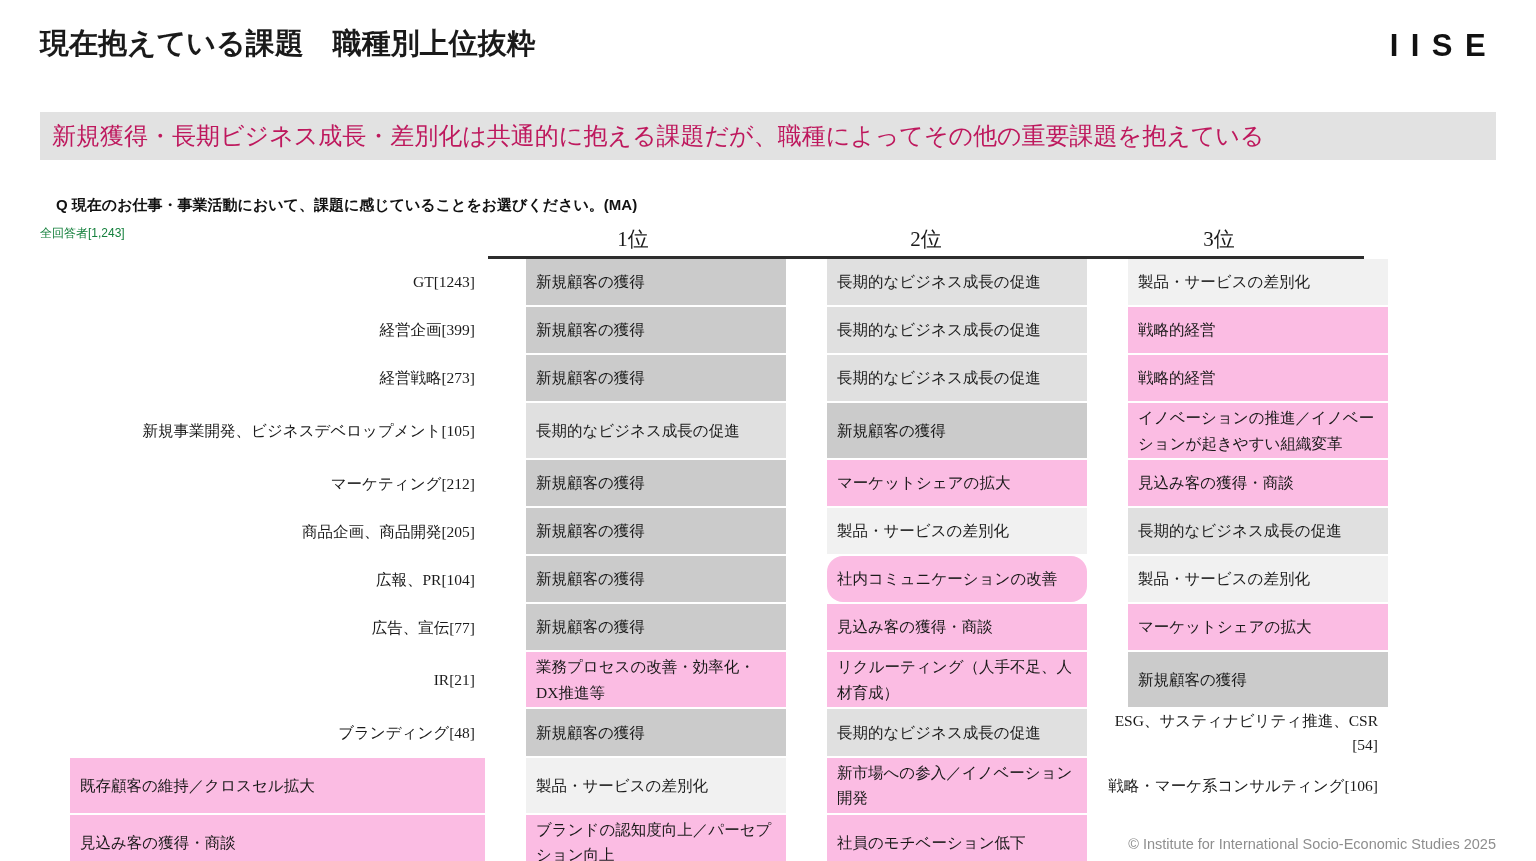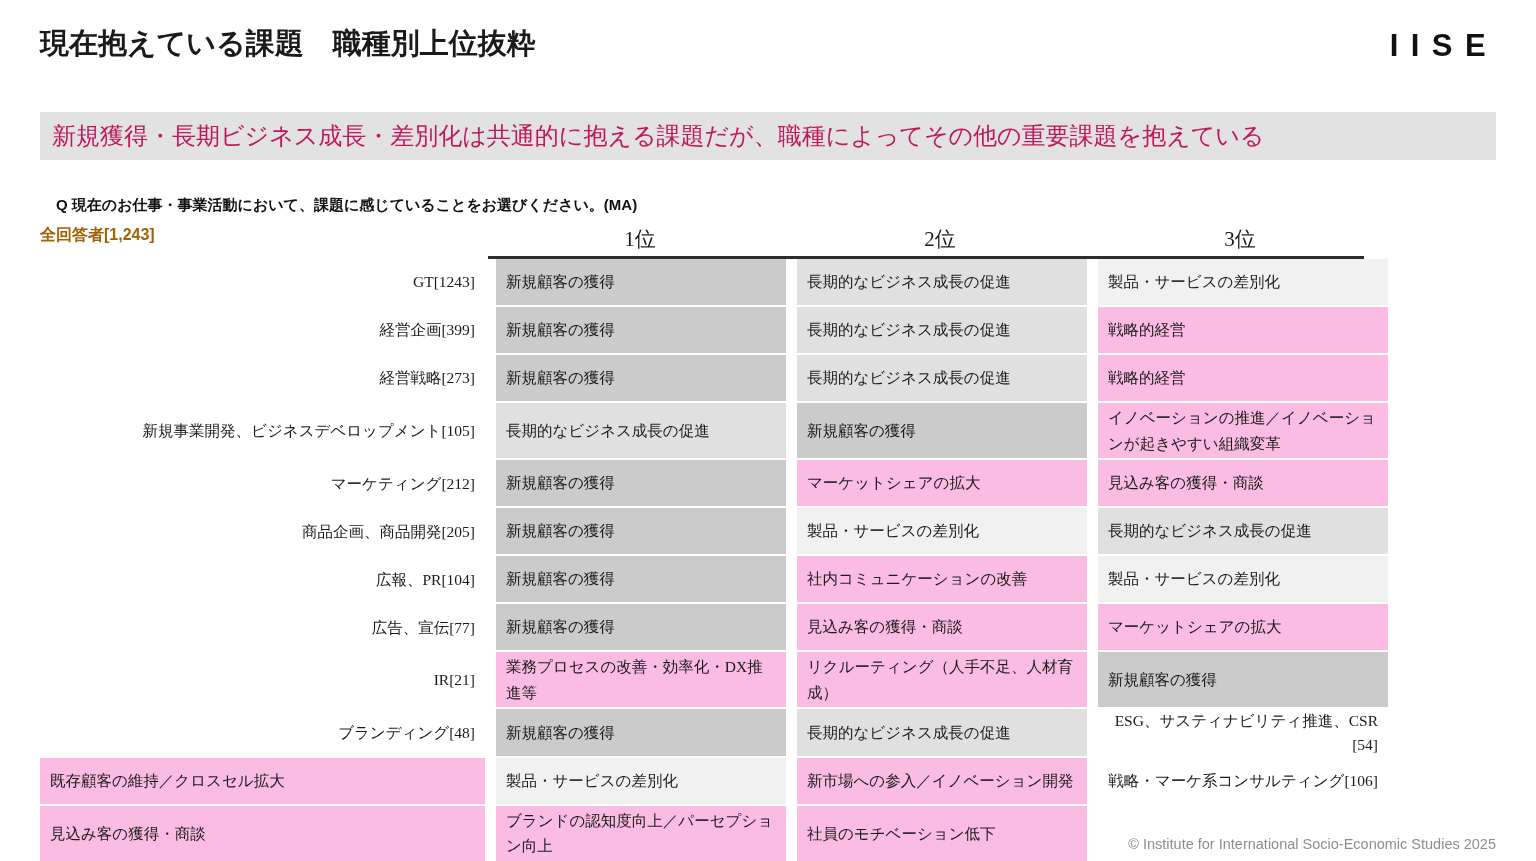--- a/index.html
+++ b/index.html
@@ -17,42 +17,42 @@
   }
   .banner{
     position:absolute;left:40px;top:112px;width:1456px;height:48px;
     background:#e2e2e2;display:flex;align-items:center;padding-left:12px;
     box-sizing:border-box;font-size:24px;font-weight:500;color:#be185d;
   }
   .question{
     position:absolute;left:56px;top:196px;font-size:15px;font-weight:700;color:#111;
   }
   .base-label{
-    position:absolute;left:40px;top:225px;font-size:16px;font-weight:700;color:#a16207;
+    position:absolute;left:40px;top:225px;font-size:12px;font-weight:400;color:#15803d;
   }
   .table{position:absolute;left:40px;top:220px;width:1324px;}
   .thead{
-    display:grid;grid-template-columns:445px 290px 290px 290px;column-gap:10px;
+    display:grid;grid-template-columns:445px 290px 290px 290px;column-gap:3px;
     height:36px;align-items:end;padding-bottom:3px;box-sizing:border-box;
     font-family:"Liberation Serif", serif;font-size:21px;color:#1a1a1a;
   }
   .rank-header{text-align:center;}
   .topline{margin-left:448px;width:876px;height:3px;background:#2d2d2d;}
   .tbody{
     display:grid;grid-template-columns:445px 290px 290px 290px;
     gap:2px 11px;grid-auto-rows:minmax(46px,auto);
   }
   .row-label{
     display:flex;align-items:center;justify-content:flex-end;text-align:right;
     padding-right:10px;font-family:"Liberation Serif", serif;font-size:15.5px;
     color:#1a1a1a;line-height:1.5;
   }
   .cell{
     display:flex;align-items:center;padding:2px 10px;box-sizing:border-box;
-    font-family:"Liberation Serif", serif;font-size:15.5px;color:#1a1a1a;line-height:1.65;
+    font-family:"Liberation Serif", serif;font-size:15.5px;color:#1a1a1a;line-height:1.65;margin-left:30px;
   }
   .footer{
     position:absolute;right:40px;top:836px;font-size:14.5px;color:#8e8e8e;
   }
 </style>
 </head>
 <body>
 
 <div class="title">現在抱えている課題　職種別上位抜粋</div>
 <div class="logo">IISE</div>
@@ -92,21 +92,21 @@
       <div class="row-label">マーケティング[212]</div>
       <div class="cell" style="background: rgb(203, 203, 203);">新規顧客の獲得</div>
       <div class="cell" style="background: rgb(251, 188, 227);">マーケットシェアの拡大</div>
       <div class="cell" style="background: rgb(251, 188, 227);">見込み客の獲得・商談</div>
       <div class="row-label">商品企画、商品開発[205]</div>
       <div class="cell" style="background: rgb(203, 203, 203);">新規顧客の獲得</div>
       <div class="cell" style="background: rgb(241, 241, 241);">製品・サービスの差別化</div>
       <div class="cell" style="background: rgb(224, 224, 224);">長期的なビジネス成長の促進</div>
       <div class="row-label">広報、PR[104]</div>
       <div class="cell" style="background: rgb(203, 203, 203);">新規顧客の獲得</div>
-      <div class="cell" style="background: rgb(251, 188, 227);">社内コミュニケーションの改善</div>
+      <div class="cell" style="background: rgb(251, 188, 227); border-radius: 16px;">社内コミュニケーションの改善</div>
       <div class="cell" style="background: rgb(241, 241, 241);">製品・サービスの差別化</div>
       <div class="row-label">広告、宣伝[77]</div>
       <div class="cell" style="background: rgb(203, 203, 203);">新規顧客の獲得</div>
       <div class="cell" style="background: rgb(251, 188, 227);">見込み客の獲得・商談</div>
       <div class="cell" style="background: rgb(251, 188, 227);">マーケットシェアの拡大</div>
       <div class="row-label">IR[21]</div>
       <div class="cell" style="background: rgb(251, 188, 227);">業務プロセスの改善・効率化・DX推進等</div>
       <div class="cell" style="background: rgb(251, 188, 227);">リクルーティング（人手不足、人材育成）</div>
       <div class="cell" style="background: rgb(203, 203, 203);">新規顧客の獲得</div>
       <div class="row-label">ブランディング[48]</div>

